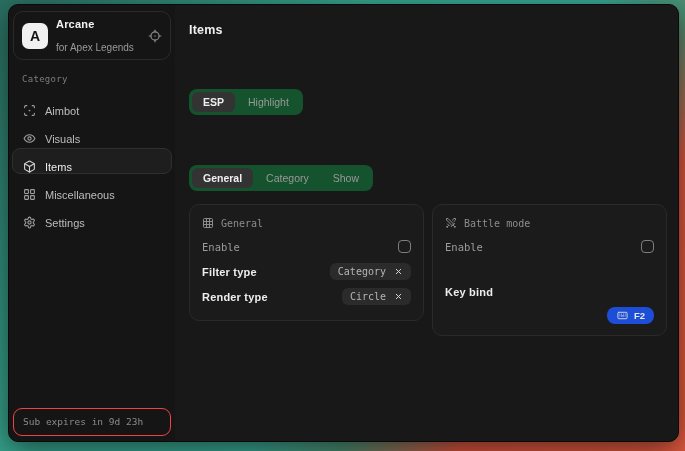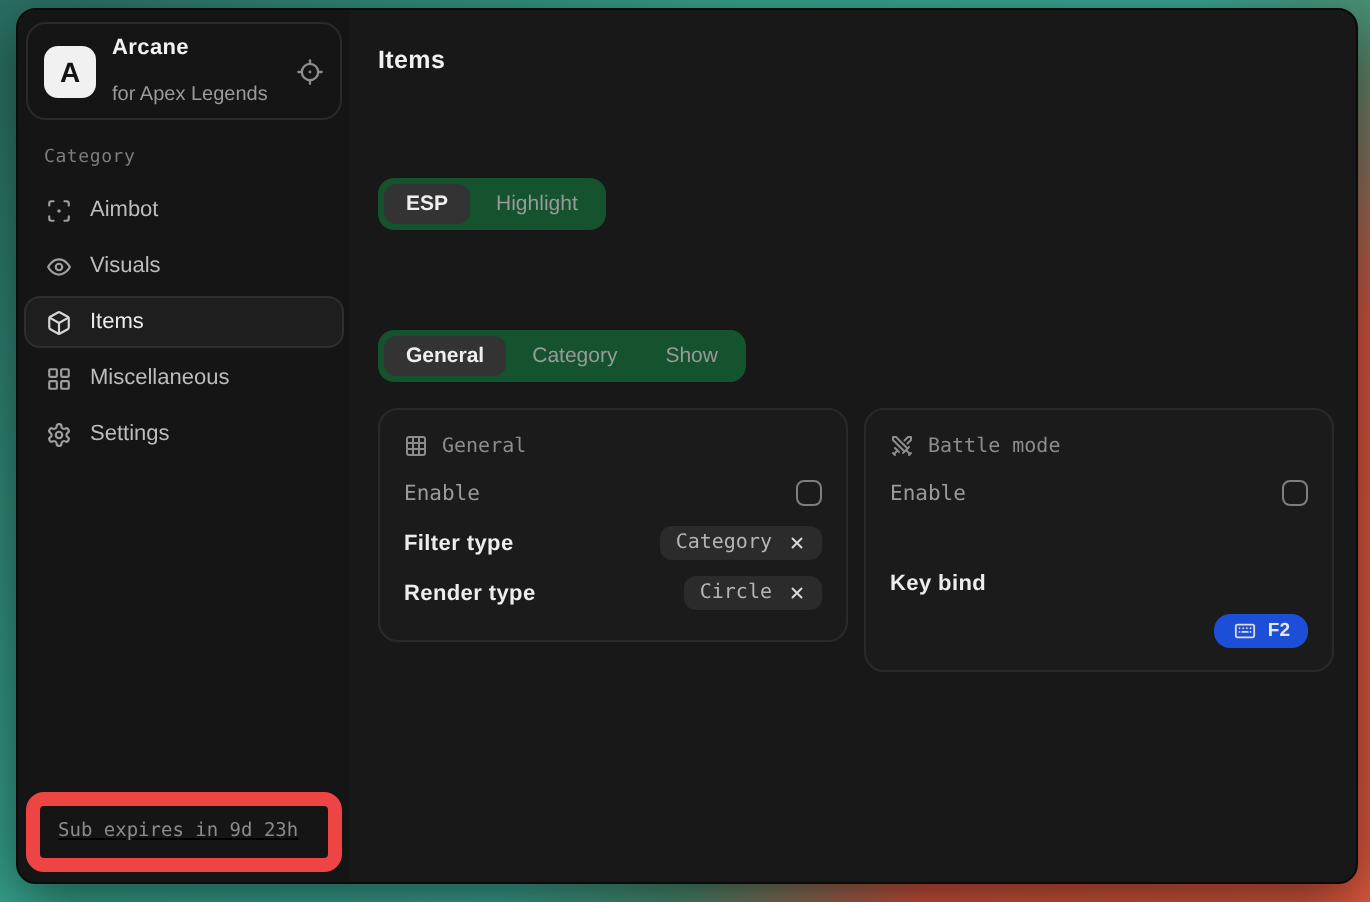--- a/index.html
+++ b/index.html
@@ -22,26 +22,26 @@
   .app-card { display:flex; align-items:center; gap:8px; border:1px solid #2a2a2a; border-radius:10px; padding:6px 8px; margin:1px 1px 10px 1px; }
   .logo { width:26px; height:26px; border-radius:7px; background:#f1f1f1; color:#141414; font-weight:bold; font-size:14px; display:grid; place-items:center; flex-shrink:0; }
   .app-meta { display:flex; flex-direction:column; gap:12px; min-width:0; }
   .app-title { font-size:11px; font-weight:bold; color:#f2f2f2; letter-spacing:.2px; }
   .app-sub { font-size:10px; color:#9a9a9a; }
   .icon { display:inline-flex; align-items:center; justify-content:center; flex-shrink:0; }
   .icon svg { display:block; }
   .hdr-ico { margin-left:auto; color:#8d8d8d; cursor:pointer; }
   .section-label { font-family:"DejaVu Sans Mono", monospace; font-size:9px; color:#7d7d7d; padding:4px 10px 8px 10px; letter-spacing:.3px; }
   .nav { display:flex; flex-direction:column; gap:2px; }
-  .nav-item { display:flex; align-items:center; gap:9px; height:26px; padding:0 10px; border-radius:8px; border:1px solid transparent; color:#bdbdbd; font-size:11px; cursor:pointer; }
+  .nav-item { display:flex; align-items:flex-end; gap:9px; height:26px; padding:0 10px; border-radius:8px; border:1px solid transparent; color:#bdbdbd; font-size:11px; cursor:pointer; }
   .nav-item .icon { color:#9f9f9f; }
   .nav-item.active { background:#1e1e1e; border-color:#2f2f2f; color:#ececec; }
   .nav-item.active .icon { color:#d6d6d6; }
   .spacer { flex:1; }
-  .footer-box { border:7px solid #ef4444; border-radius:9px; padding:5px 9px 6px 9px; margin:0 1px;text-decoration:underline; }
+  .footer-box { border:1px solid #ef4444; border-radius:9px; padding:5px 9px 6px 9px; margin:0 1px; }
   .foot-line1 { font-family:"DejaVu Sans Mono", monospace; font-size:9.5px; color:#8b8b8b; line-height:1.6; white-space:nowrap; }
   .foot-line2 { font-size:9.5px; color:#c3c3c3; line-height:1.5; white-space:nowrap; }
   .divider { width:1px; background:#262626; }
   
   .main { flex:1; padding:11px 14px; display:flex; flex-direction:column; }
   .page-title { font-size:12.5px; font-weight:bold; color:#f0f0f0; margin:7px 0 14px 0; letter-spacing:.2px; }
   .tabs { display:inline-flex; align-self:flex-start; gap:2px; background:#14532d; border-radius:8px; padding:3px; margin-bottom:12px;margin-top:38px; }
   .tab { border:none; background:transparent; color:#999999; font-family:"Liberation Sans", sans-serif; font-size:10.5px; padding:4px 11px; border-radius:6px; cursor:pointer; }
   .tab.active { background:#333333; color:#efefef; font-weight:bold; }
   .cards { display:flex; gap:8px; align-items:flex-start; margin-top:1px; }

